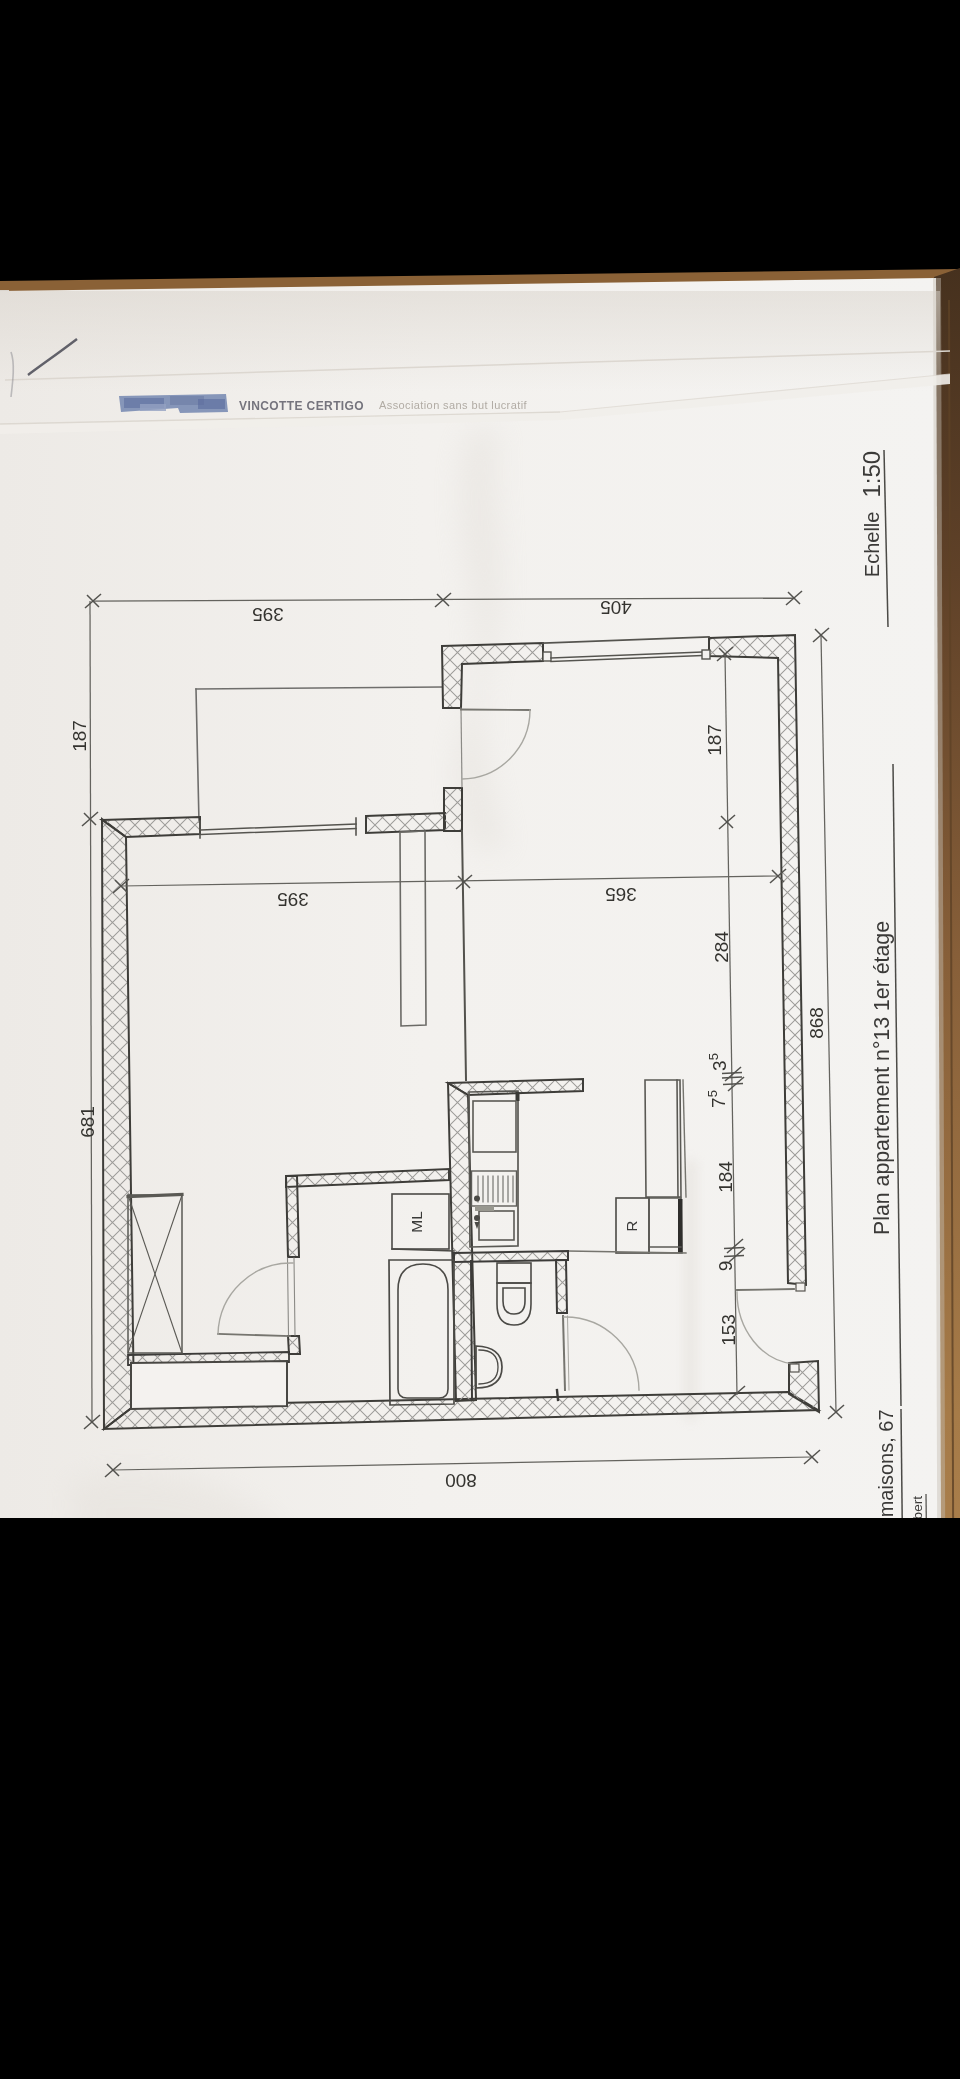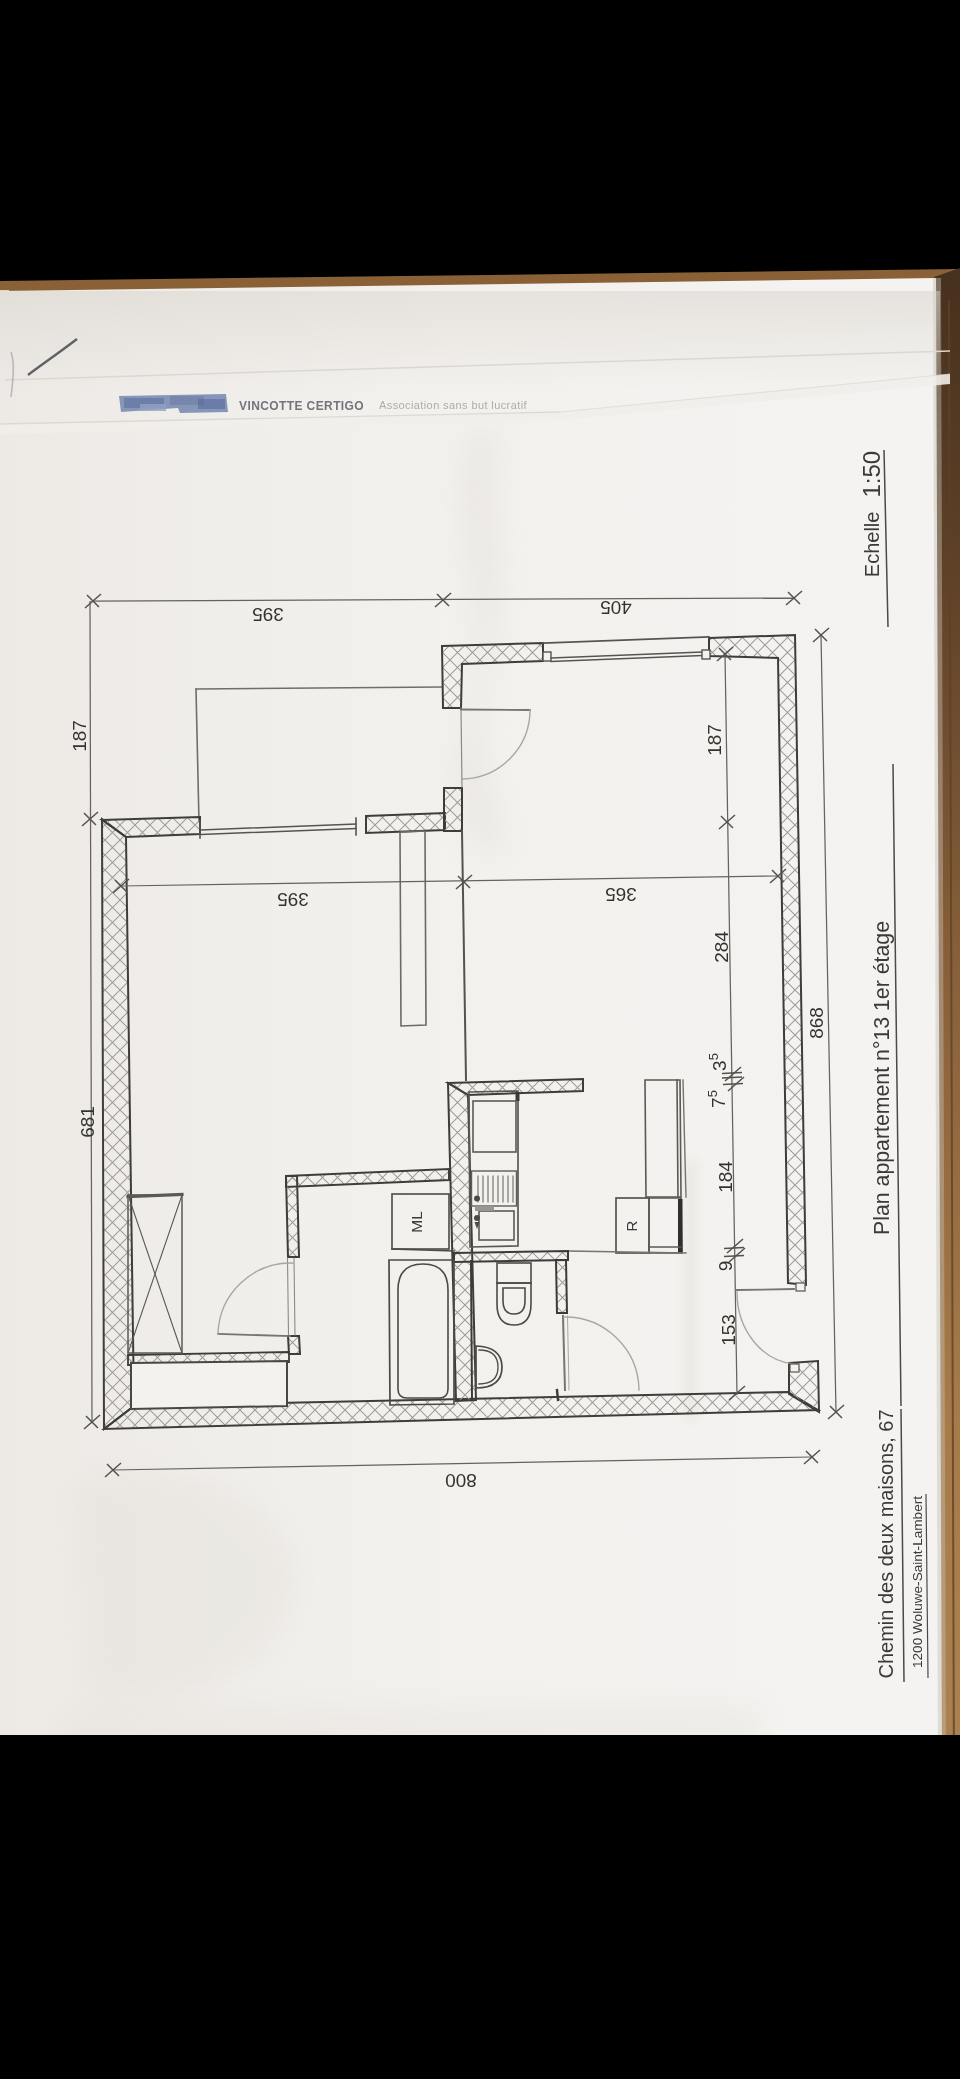--- a/index.html
+++ b/index.html
@@ -1,16 +1,16 @@
 <!DOCTYPE html>
 <html><head>
 <meta charset="utf-8">
 <style>
   html,body{margin:0;padding:0;background:#000;}
-  #stage{position:relative;width:960px;height:1735px;overflow:hidden;background:#000;}
+  #stage{position:relative;width:960px;height:1518px;overflow:hidden;background:#000;}
   svg text{font-family:"Liberation Sans", sans-serif;}
 </style>
 </head>
 <body>
 <div id="stage">
 <svg width="960" height="2079" viewBox="0 0 960 2079">
 <defs>
   <pattern id="hatch" patternUnits="userSpaceOnUse" width="15" height="15">
     <path d="M0,0 L15,15 M15,0 L0,15" stroke="#9d9c99" stroke-width="1.05" fill="none"></path>
   </pattern>

